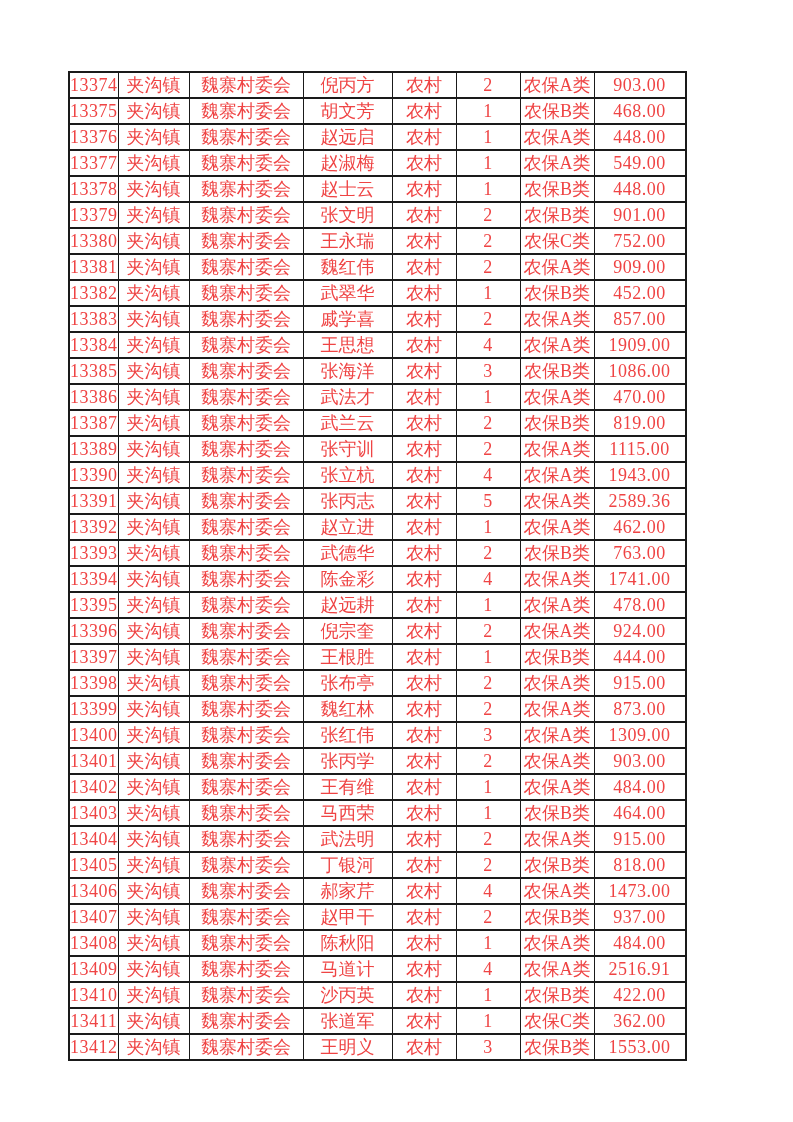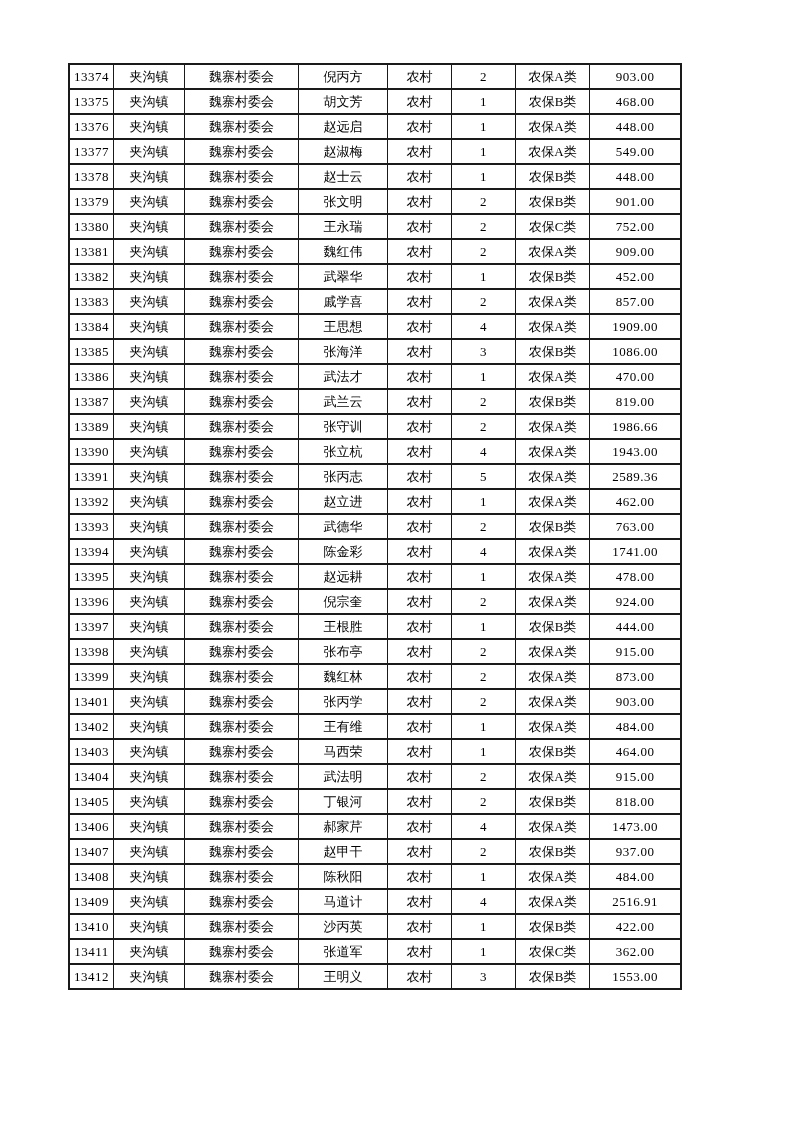--- a/index.html
+++ b/index.html
@@ -9,25 +9,25 @@
   }
   body {
     width: 793px;
     height: 1122px;
     position: relative;
     font-family: "Liberation Serif", "DejaVu Serif", serif;
   }
   table.roster {
     position: absolute;
     left: 68px;
-    top: 63px;
+    top: 71px;
     border-collapse: collapse;
     table-layout: fixed;
-    font-size: 13px;
-    color: #000000;
+    font-size: 18px;
+    color: #ef4444;
     border: 2px solid #1a1a1a;
   }
   table.roster td {
     border-left: 1px solid #1a1a1a;
     border-right: 1px solid #1a1a1a;
     border-top: 2px solid #1a1a1a;
     border-bottom: 2px solid #1a1a1a;
     height: 23px;
     padding: 0;
     text-align: center;
@@ -197,21 +197,21 @@
           <td class="amount-cell">819.00</td>
         </tr>
         <tr>
           <td class="serial-cell">13389</td>
           <td>夹沟镇</td>
           <td>魏寨村委会</td>
           <td>张守训</td>
           <td>农村</td>
           <td class="count-cell">2</td>
           <td>农保A类</td>
-          <td class="amount-cell">1986.66</td>
+          <td class="amount-cell">1115.00</td>
         </tr>
         <tr>
           <td class="serial-cell">13390</td>
           <td>夹沟镇</td>
           <td>魏寨村委会</td>
           <td>张立杭</td>
           <td>农村</td>
           <td class="count-cell">4</td>
           <td>农保A类</td>
           <td class="amount-cell">1943.00</td>
@@ -298,20 +298,30 @@
         </tr>
         <tr>
           <td class="serial-cell">13399</td>
           <td>夹沟镇</td>
           <td>魏寨村委会</td>
           <td>魏红林</td>
           <td>农村</td>
           <td class="count-cell">2</td>
           <td>农保A类</td>
           <td class="amount-cell">873.00</td>
+        </tr>
+        <tr>
+          <td class="serial-cell">13400</td>
+          <td>夹沟镇</td>
+          <td>魏寨村委会</td>
+          <td>张红伟</td>
+          <td>农村</td>
+          <td class="count-cell">3</td>
+          <td>农保A类</td>
+          <td class="amount-cell">1309.00</td>
         </tr>
         <tr>
           <td class="serial-cell">13401</td>
           <td>夹沟镇</td>
           <td>魏寨村委会</td>
           <td>张丙学</td>
           <td>农村</td>
           <td class="count-cell">2</td>
           <td>农保A类</td>
           <td class="amount-cell">903.00</td>

